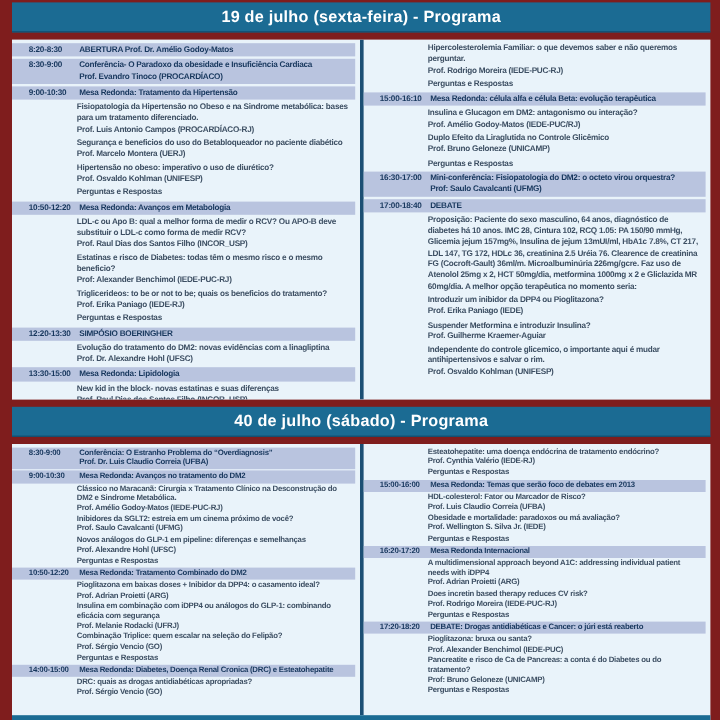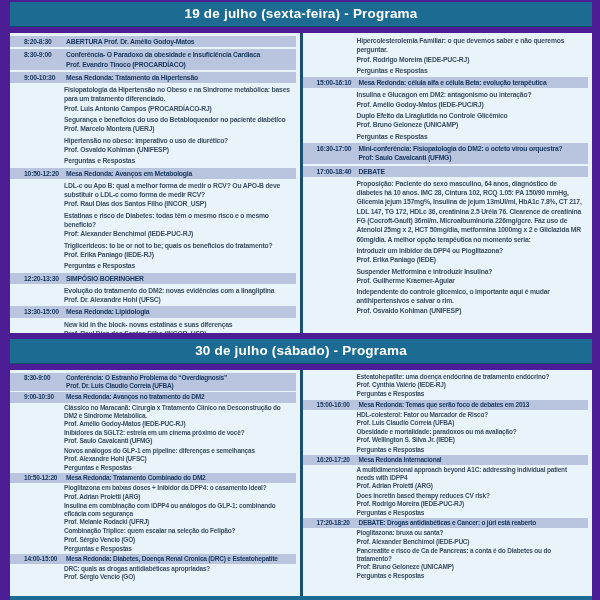--- a/index.html
+++ b/index.html
@@ -1,18 +1,18 @@
 <!DOCTYPE html>
 <html><head>
 <meta charset="utf-8">
 <style>
   html,body{margin:0;padding:0;background:#ffffff;}
   body{width:600px;height:600px;overflow:hidden;
        font-family:"Liberation Sans",sans-serif;-webkit-font-smoothing:antialiased;}
-  .page{box-sizing:border-box;width:600px;height:600px;padding:2px 8px 0 10px;background:#4c1d95;}
+  .page{box-sizing:border-box;width:600px;height:600px;padding:2px 8px 0 10px;background:#7f1d1d;}
   .sec-header{height:24px;line-height:24px;background:#1b6b93;color:#ffffff;
               text-align:center;font-weight:bold;font-size:13.5px;letter-spacing:.2px;
               border-bottom:1px solid #124d6e;}
   .gap{height:6px;}
   .sec-body{display:flex;background:#e9f3fa;overflow:hidden;box-sizing:border-box;}
   .sec-body.s1{height:300px;}
   .sec-body.s2{height:230px;border-bottom:4px solid #1b6b93;}
   .divider{flex:0 0 3px;background:#1c4f74;}
   .col{flex:1 1 50%;min-width:0;padding:3px 4px 0 0;overflow:hidden;}
   .row{margin-top:2px;letter-spacing:-0.2px;}
@@ -154,21 +154,21 @@
           <div class="ttext">Suspender Metformina e introduzir Insulina?</div>
           <div class="tspeaker">Prof. Guilherme Kraemer-Aguiar</div>
         </div>
         <div class="row talk">
           <div class="ttext">Independente do controle glicemico, o importante aqui é mudar antihipertensivos e salvar o rim.</div>
           <div class="tspeaker">Prof. Osvaldo Kohlman (UNIFESP)</div>
         </div>
       </div>
     </div>
   <div class="gap"></div>
-  <div class="sec-header">30 de julho (sábado) - Programa</div>
+  <div class="sec-header">40 de julho (sábado) - Programa</div>
   <div class="gap"></div>
   <div class="sec-body s2">
       <div class="col">
         <div class="row badge">
           <span class="time">8:30-9:00</span>
           <span class="stitle">
             <div>Conferência: O Estranho Problema do “Overdiagnosis”</div>
             <div>Prof. Dr. Luis Claudio Correia (UFBA)</div>
           </span>
         </div>

